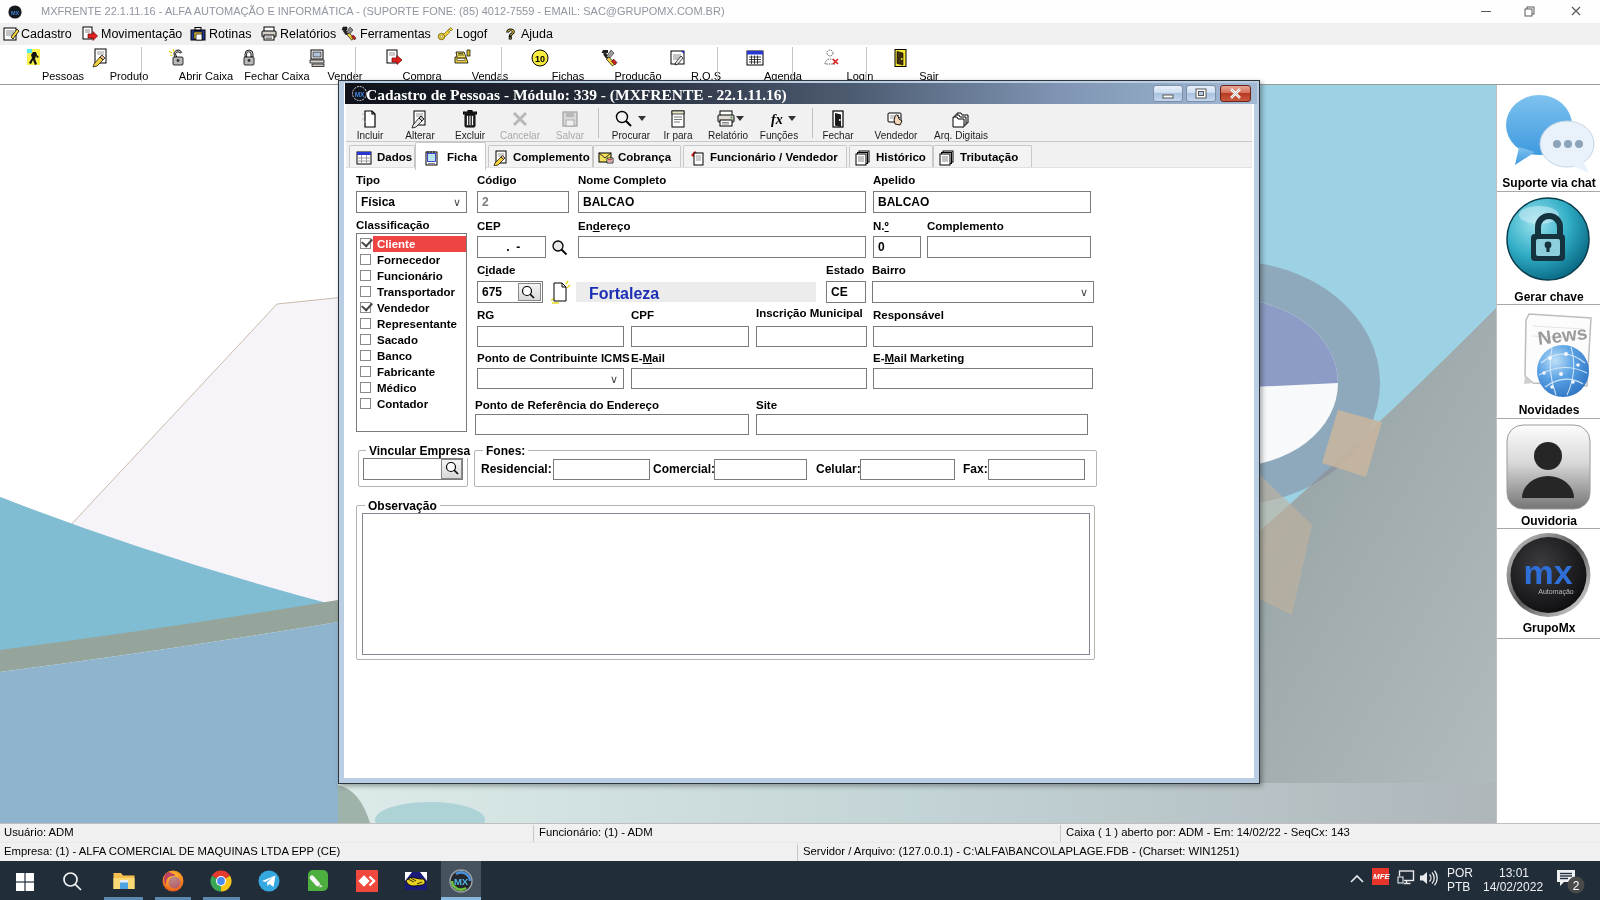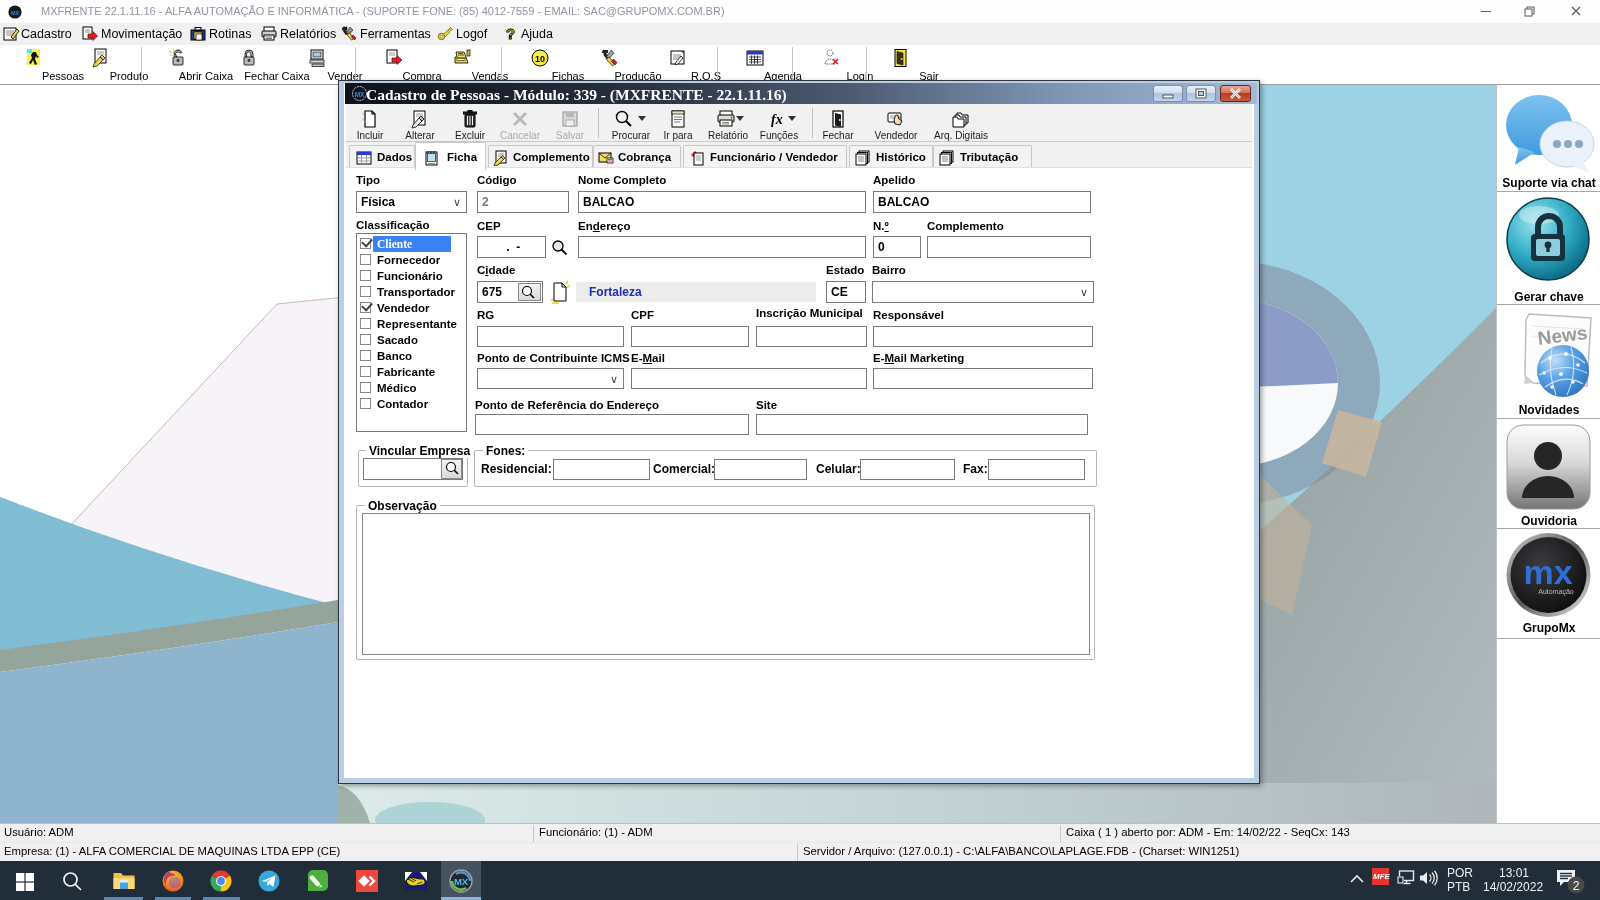--- a/index.html
+++ b/index.html
@@ -56,21 +56,21 @@
 .flabel{font-size:11.5px;font-weight:bold;color:#000;white-space:nowrap;height:14px;}
 .fld{border:1px solid #7b7b7b;background:#fff;font-size:12px;font-weight:bold;color:#000;padding:3px 0 0 4px;white-space:nowrap;}
 .combo .chev{position:absolute;right:5px;top:4px;color:#444;font-size:11px;font-weight:normal;}
 .gbox{border:1px solid #b4b4b4;border-radius:2px;text-align:right;}
 .glabel{position:absolute;top:-7px;background:#fff;padding:0 3px;font-size:12px;font-weight:bold;white-space:nowrap;}
 .ilabel{font-size:12px;font-weight:bold;white-space:nowrap;}
 .cbrow{position:relative;height:16px;line-height:16px;white-space:nowrap;}
 .cb{position:absolute;left:3px;top:2px;width:11px;height:11px;border:1px solid #8a8a8a;background:#fff;}
 .cb.ck::after{content:"";position:absolute;left:1px;top:-1px;width:8px;height:5px;border-left:2px solid #444;border-bottom:2px solid #444;transform:rotate(-48deg);}
 .cbt{position:absolute;left:16px;top:0;font-size:11.5px;font-weight:bold;padding:0 2px 0 4px;}
-.cbt.sel{background:#3b82f6;color:#fff;width:78px;font-family:Liberation Serif, serif;}
+.cbt.sel{background:#ef4444;color:#fff;width:93px;}
 </style></head>
 <body>
 
 <div class="abs" id="apptitle">
   <svg class="abs" style="left:8px;top:5px" width="14" height="14" viewBox="0 0 14 14">
       <circle cx="7" cy="7" r="6.6" fill="#15181e"></circle>
       <text x="7" y="9.5" font-size="5.5" font-weight="bold" fill="#3b82d4" text-anchor="middle">MX</text>
     </svg>
   <div class="abs txt">MXFRENTE 22.1.11.16 - ALFA AUTOMAÇÃO E INFORMÁTICA - (SUPORTE FONE: (85) 4012-7559 - EMAIL: SAC@GRUPOMX.COM.BR)</div>
   <svg class="abs" style="left:1477px;top:0" width="120" height="23" viewBox="0 0 120 23">
@@ -653,21 +653,21 @@
   <div class="abs" style="left:172px;top:115px;width:23px;height:18px;background:linear-gradient(180deg,#f4f4f4,#d8d8d8);border:1px solid #888;"><svg width="18" height="16" viewBox="0 0 18 16">
           <circle cx="8" cy="7" r="4.5" fill="#fff" stroke="#000" stroke-width="1.2"></circle>
           <line x1="11" y1="10" x2="15" y2="14" stroke="#000" stroke-width="1.6"></line>
         </svg></div>
   <svg class="abs" style="left:203px;top:112px" width="22" height="24" viewBox="0 0 22 24">
         <path d="M2 20 L14 16 M3 23 L10 23 M18 8 L21 5 M17 4 L19 1" stroke="#e8d820" stroke-width="1.5"></path>
         <path d="M5 3 L13 3 L17 7 L17 21 L5 21 Z" fill="#fff" stroke="#000"></path>
         <path d="M13 3 L13 7 L17 7" fill="none" stroke="#000"></path>
       </svg>
   <div class="abs" style="left:230px;top:114px;width:240px;height:20px;background:#ececec;"></div>
-  <div class="abs" style="left:243px;top:117px;font-size:12px;font-weight:bold;color:#1c2fb4;">Fortaleza</div>
+  <div class="abs" style="left:243px;top:117px;font-size:16px;font-weight:bold;color:#1c2fb4;">Fortaleza</div>
   <div class="abs flabel" style="left:480px;top:96px">Estado</div>
   <div class="abs fld" style="left:480px;top:113px;width:40px;height:22px">CE</div>
   <div class="abs flabel" style="left:526px;top:96px">Bairro</div>
   <div class="abs fld combo" style="left:526px;top:113px;width:222px;height:22px">
         <span class="chev">∨</span>
       </div>
 
   <div class="abs flabel" style="left:131px;top:141px">RG</div>
   <div class="abs fld" style="left:131px;top:158px;width:147px;height:21px"></div>
   <div class="abs flabel" style="left:285px;top:141px">CPF</div>

